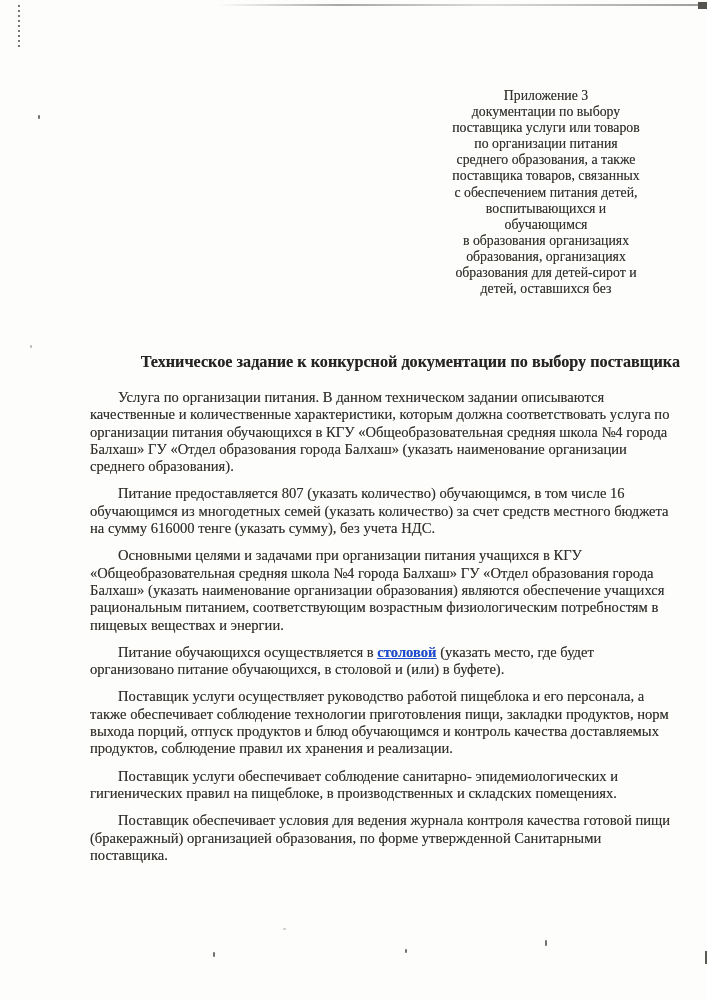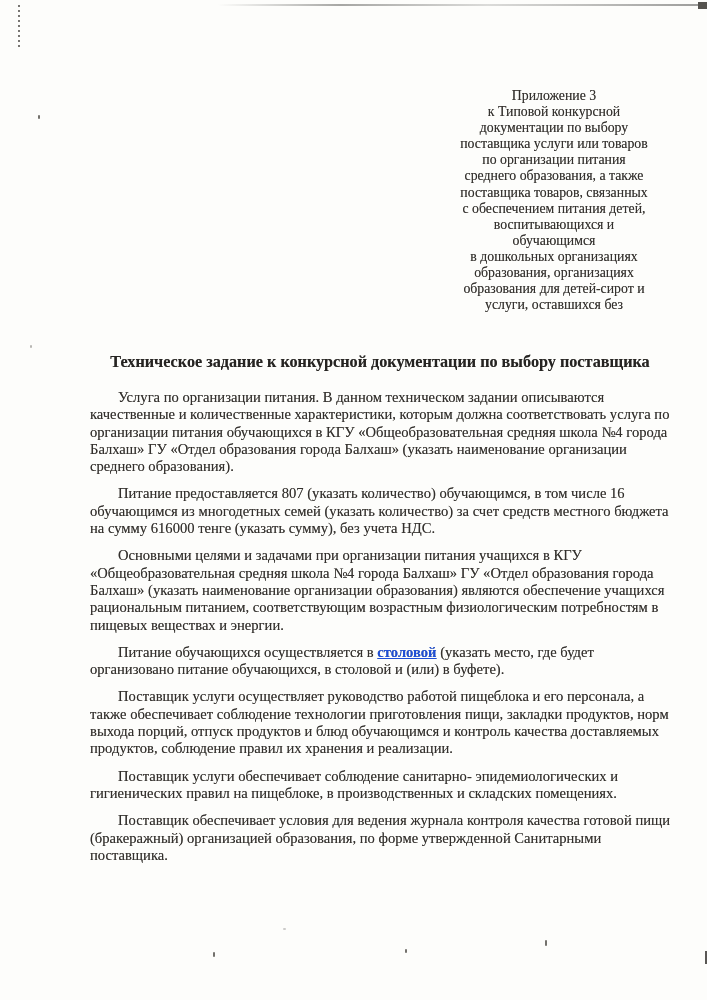--- a/index.html
+++ b/index.html
@@ -13,34 +13,34 @@
     width: 707px; height: 1000px;
     background: #fdfdfb;
     overflow: hidden;
     color: #2e2c2a;
   }
   
   .page * { text-shadow: 0 0 0.6px rgba(55,52,48,0.55); }
 
   .appendix-block {
     position: absolute;
-    top: 88px; right: 8px;
+    top: 88px; right: 16px;
     width: 290px;
     text-align: center;
     font-size: 13.8px;
     line-height: 16.1px;
     color: #34312e;
   }
   .appendix-block .line { white-space: nowrap; }
 
   .doc-title {
     position: absolute;
     top: 352px; left: 80px;
     width: 600px;
-    text-align: center;
+    text-align: right;
     font-size: 16.2px;
     font-weight: bold;
     color: #262422;
     line-height: 20px;
   }
 
   .paragraphs {
     position: absolute;
     top: 389px; left: 88px;
     width: 590px;
@@ -96,33 +96,32 @@
   <div class="artifact scan-right-sliver"></div>
   <div class="artifact speck speck-1"></div>
   <div class="artifact speck speck-2"></div>
   <div class="artifact speck speck-3"></div>
   <div class="artifact speck speck-4"></div>
   <div class="artifact speck speck-5"></div>
   <div class="artifact speck speck-6"></div>
 
   <div class="appendix-block">
       <div class="line">Приложение 3</div>
-      <div class="line">к Типовой конкурсной</div>
       <div class="line">документации по выбору</div>
       <div class="line">поставщика услуги или товаров</div>
       <div class="line">по организации питания</div>
       <div class="line">среднего образования, а также</div>
       <div class="line">поставщика товаров, связанных</div>
       <div class="line">с обеспечением питания детей,</div>
       <div class="line">воспитывающихся и</div>
       <div class="line">обучающимся</div>
-      <div class="line">в дошкольных организациях</div>
+      <div class="line">в образования организациях</div>
       <div class="line">образования, организациях</div>
       <div class="line">образования для детей-сирот и</div>
-      <div class="line">услуги, оставшихся без</div>
+      <div class="line">детей, оставшихся без</div>
     </div>
 
   <div class="doc-title">Техническое задание к конкурсной документации по выбору поставщика</div>
 
   <div class="paragraphs">
       <p><span>Услуга по организации питания. В данном техническом задании описываются качественные и количественные характеристики, которым должна соответствовать услуга по организации питания обучающихся в КГУ  «Общеобразовательная  средняя школа №4 города Балхаш» ГУ «Отдел образования города Балхаш» (указать наименование организации среднего образования).</span></p>
       <p><span>Питание предоставляется 807 (указать количество) обучающимся, в том числе 16 обучающимся из многодетных семей (указать количество) за счет средств местного бюджета на сумму 616000 тенге (указать сумму), без учета НДС.</span></p>
       <p><span>Основными целями и задачами при организации питания учащихся в КГУ «Общеобразовательная  средняя школа №4 города Балхаш» ГУ «Отдел образования города Балхаш» (указать наименование организации образования) являются обеспечение учащихся рациональным питанием, соответствующим возрастным физиологическим потребностям в пищевых веществах и энергии.</span></p>
       <p><span>Питание обучающихся осуществляется в </span><b>столовой</b><span> (указать место, где будет организовано питание обучающихся, в столовой и (или) в буфете).</span></p>
       <p><span>Поставщик услуги осуществляет руководство работой пищеблока и его персонала, а также обеспечивает соблюдение технологии приготовления пищи, закладки продуктов, норм выхода порций, отпуск продуктов и блюд обучающимся и контроль качества доставляемых продуктов, соблюдение правил их хранения и реализации.</span></p>

